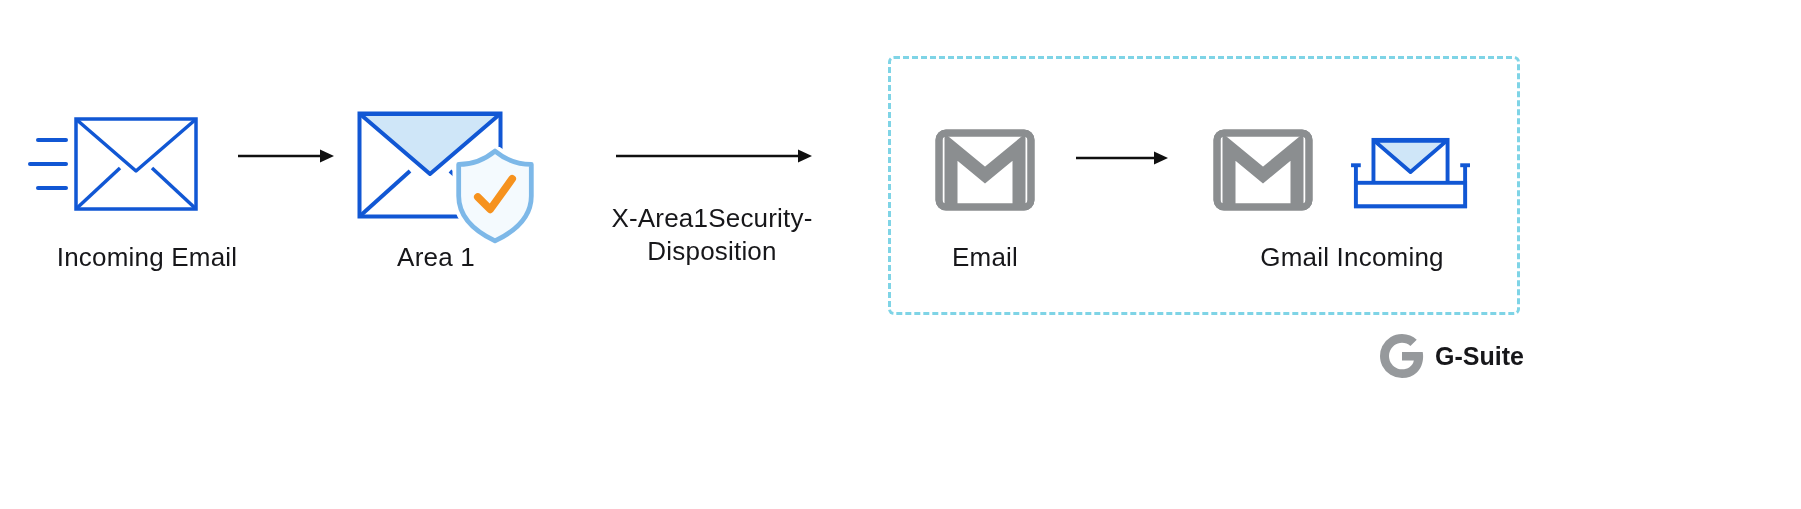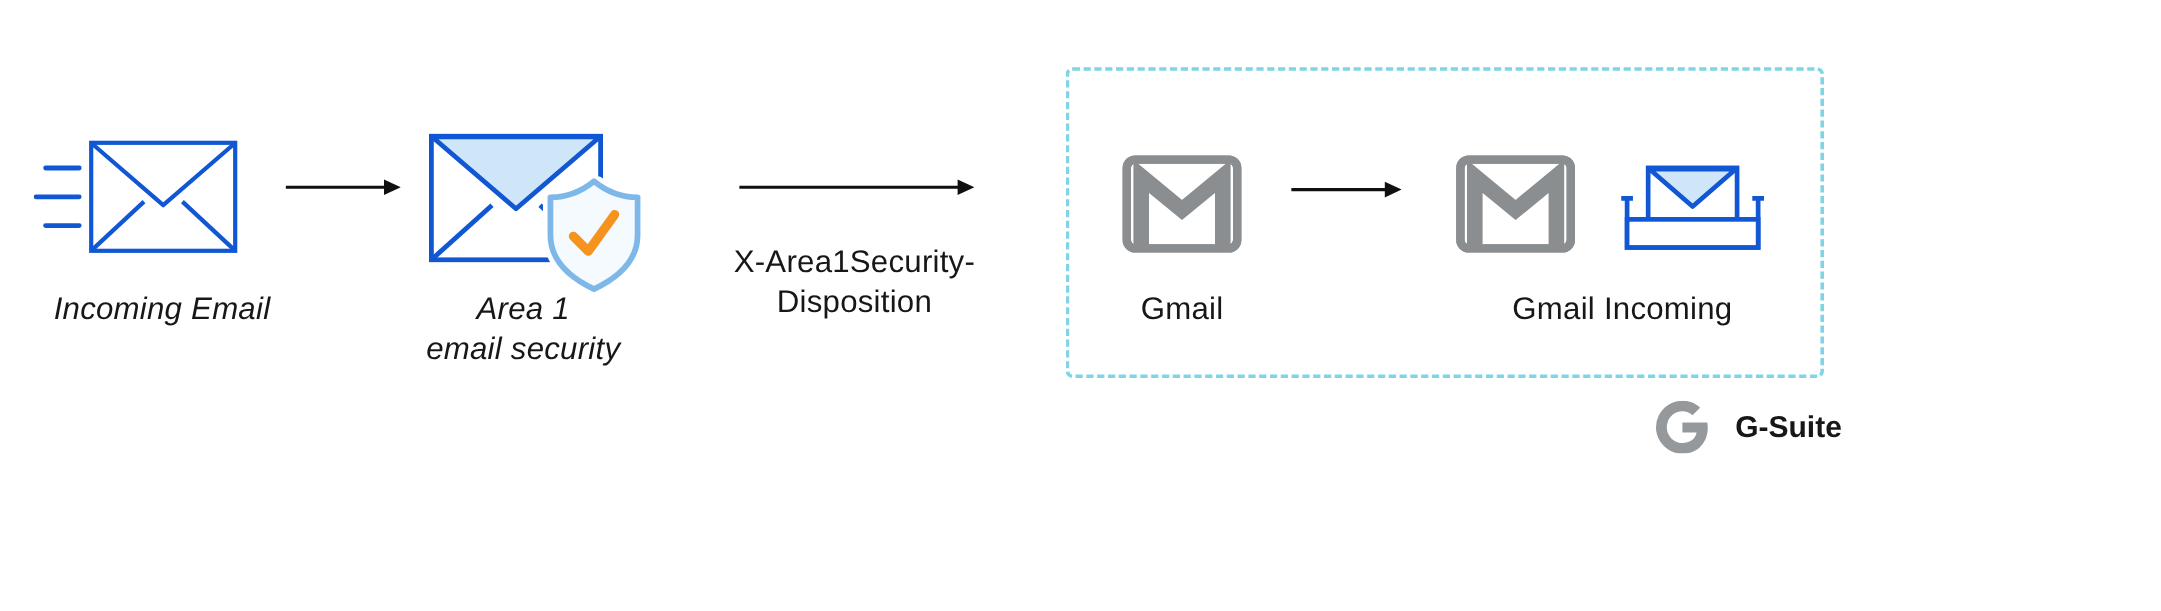--- a/index.html
+++ b/index.html
@@ -22,21 +22,21 @@
     line-height:33px;
   }
   .dashed-box {
     border:3px dashed #7fd4e6;
     border-radius:6px;
     box-sizing:border-box;
   }
   .brand {
     display:flex;
     align-items:center;
-    gap:22px;
+    gap:11px;
   }
   .brand-text {
     font-size:25px;
     font-weight:600;
     color:#17171a;
   }
   svg { display:block; }
 </style>
 </head>
 <body>
@@ -51,21 +51,21 @@
         <line x1="2" y1="48" x2="38" y2="48" stroke="#1157d4" stroke-width="4" stroke-linecap="round"></line>
         <line x1="10" y1="72" x2="38" y2="72" stroke="#1157d4" stroke-width="4" stroke-linecap="round"></line>
 
         <rect x="48" y="3" width="120" height="90" fill="#ffffff" stroke="#1157d4" stroke-width="3.5"></rect>
         <path d="M49,4 L108,55 L167,4" fill="none" stroke="#1157d4" stroke-width="3.5" stroke-linejoin="round"></path>
         <path d="M49,92 L92,52" fill="none" stroke="#1157d4" stroke-width="3.5"></path>
         <path d="M167,92 L124,52" fill="none" stroke="#1157d4" stroke-width="3.5"></path>
       </svg>
     </span>
   </div>
-  <div class="abs label" style="left:10px; top:241px; width:250px;font-style:italic;">Incoming Email</div>
+  <div class="abs label" style="left:22px; top:241px; width:250px;">Incoming Email</div>
 
   <div class="abs" style="left:238px; top:146px;">
     <svg width="96" height="20" viewBox="0 0 96 20">
       <line x1="0" y1="10" x2="84" y2="10" stroke="#101010" stroke-width="2.6"></line>
       <polygon points="82,3.5 96,10 82,16.5" fill="#101010"></polygon>
     </svg>
   </div>
 
   <div class="abs" style="left:357px; top:111px; width:146px; height:108px;">
     <span>
@@ -77,23 +77,22 @@
       </svg>
     </span>
   </div>
   <div class="abs" style="left:452px; top:147px; width:86px; height:98px;">
     <svg width="86" height="98" viewBox="0 0 90 102">
       <path d="M45,4 C56,13 70,18 83,18 L83,51 C83,74 66,88 45,98 C24,88 7,74 7,51 L7,18 C20,18 34,13 45,4 Z" fill="#ffffff" stroke="#ffffff" stroke-width="13"></path>
       <path d="M45,4 C56,13 70,18 83,18 L83,51 C83,74 66,88 45,98 C24,88 7,74 7,51 L7,18 C20,18 34,13 45,4 Z" fill="#f4fafe" stroke="#7db8e8" stroke-width="5" stroke-linejoin="round"></path>
       <path d="M27,52 L40,65 L63,33" fill="none" stroke="#f6921e" stroke-width="8" stroke-linecap="round" stroke-linejoin="round"></path>
     </svg>
   </div>
-  <div class="abs label" style="left:330px; top:241px; width:212px;font-style:italic;">
+  <div class="abs label" style="left:330px; top:241px; width:212px;">
     <div>Area 1</div>
-    <div>email security</div>
   </div>
 
   <div class="abs" style="left:616px; top:146px;">
     <svg width="196" height="20" viewBox="0 0 196 20">
       <line x1="0" y1="10" x2="184" y2="10" stroke="#101010" stroke-width="2.6"></line>
       <polygon points="182,3.5 196,10 182,16.5" fill="#101010"></polygon>
     </svg>
   </div>
   <div class="abs label" style="left:562px; top:202px; width:300px;">X-Area1Security-Disposition</div>
 
@@ -101,21 +100,21 @@
 
   <div class="abs" style="left:934px; top:128px;">
     <span>
       <svg width="102" height="84" viewBox="0 0 102 84">
         <rect x="5" y="5" width="92" height="74" rx="7" fill="#ffffff" stroke="#8b8e90" stroke-width="7"></rect>
         <path d="M17,79 L17,19 L51,47 L85,19 L85,79" fill="none" stroke="#8b8e90" stroke-width="13"></path>
         <rect x="5" y="5" width="92" height="74" rx="7" fill="none" stroke="#8b8e90" stroke-width="7"></rect>
       </svg>
     </span>
   </div>
-  <div class="abs label" style="left:885px; top:241px; width:200px;">Gmail</div>
+  <div class="abs label" style="left:885px; top:241px; width:200px;">Email</div>
 
   <div class="abs" style="left:1076px; top:148px;">
     <svg width="92" height="20" viewBox="0 0 92 20">
       <line x1="0" y1="10" x2="80" y2="10" stroke="#101010" stroke-width="2.6"></line>
       <polygon points="78,3.5 92,10 78,16.5" fill="#101010"></polygon>
     </svg>
   </div>
 
   <div class="abs" style="left:1212px; top:128px;">
     <span>

